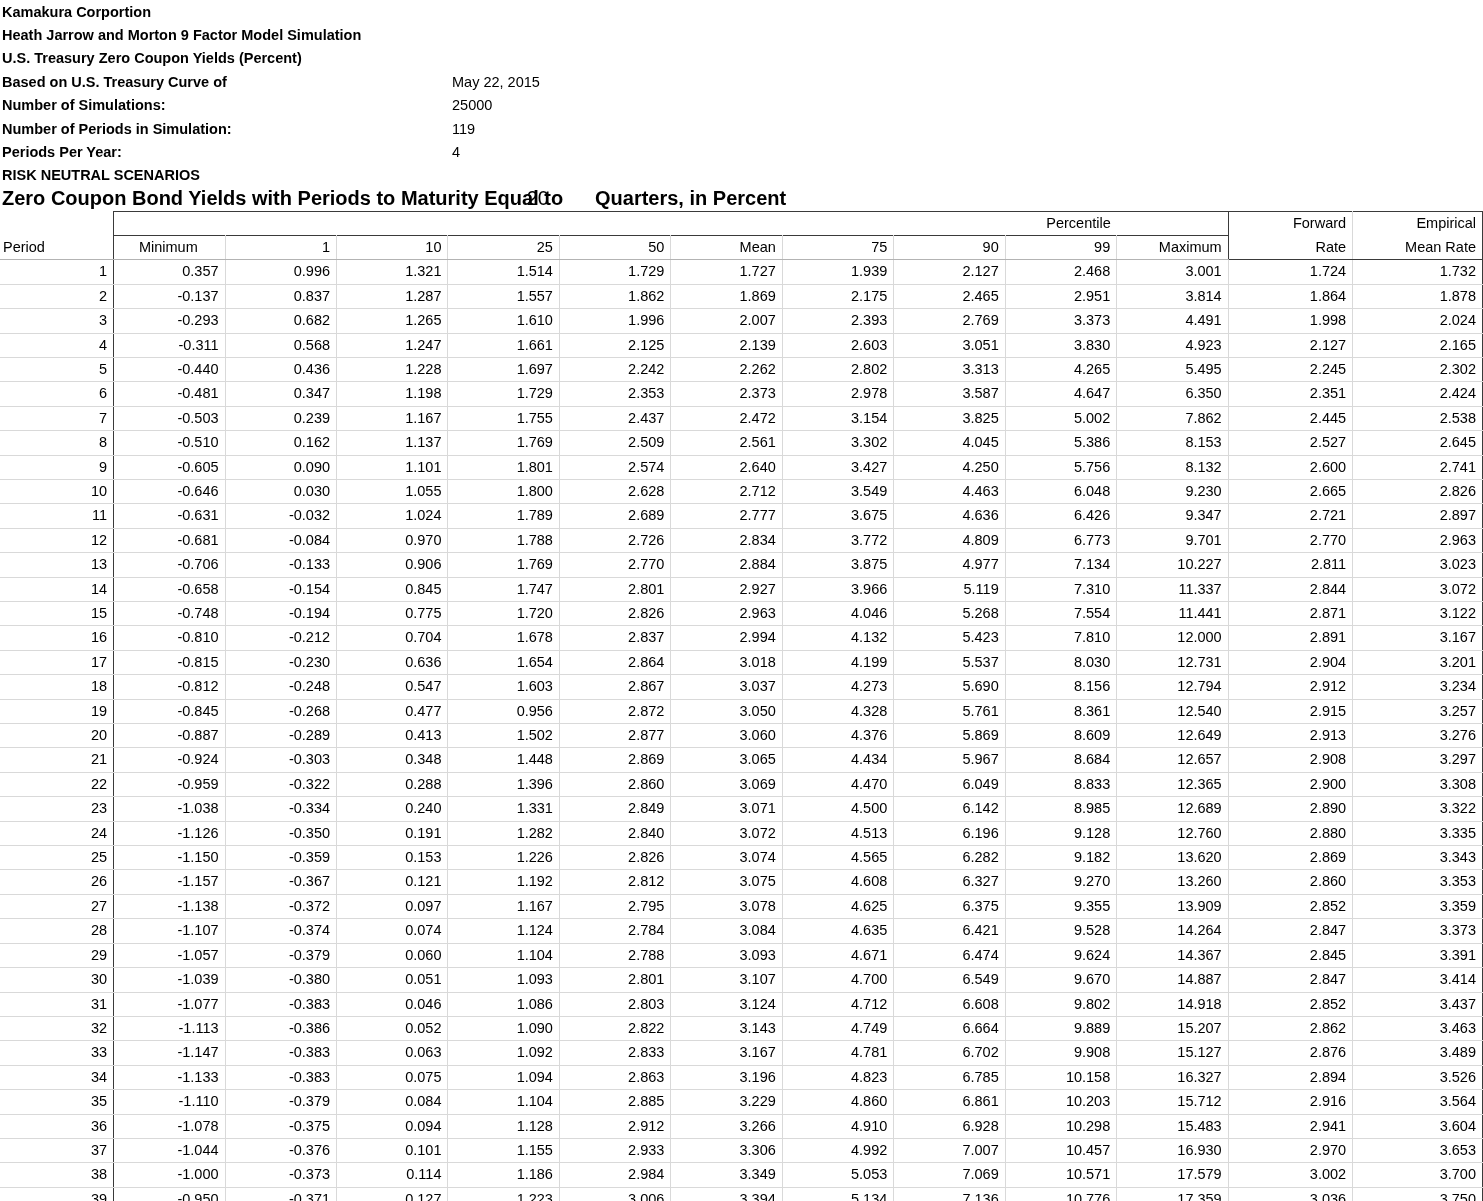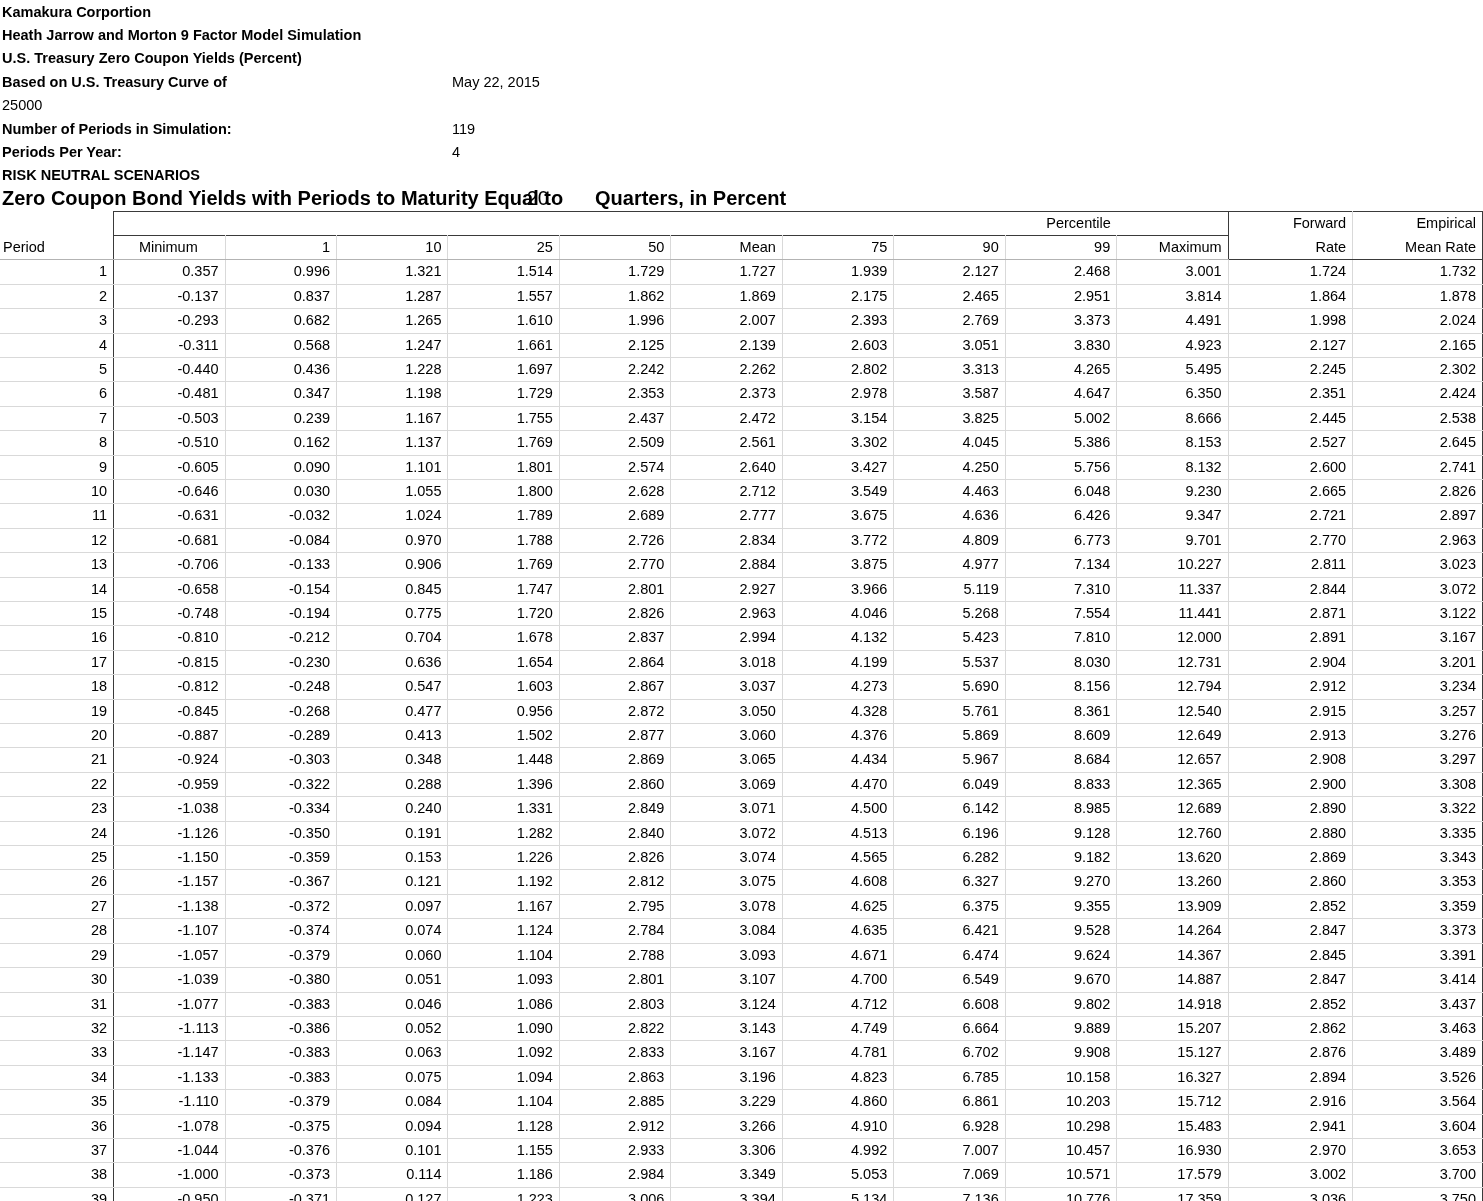--- a/index.html
+++ b/index.html
@@ -148,20 +148,21 @@
     </div>
     <div class="inforow">
       <span class="lbl">U.S. Treasury Zero Coupon Yields (Percent)</span>
     </div>
 
     <div class="inforow">
       <span class="lbl">Based on U.S. Treasury Curve of</span>
       <span class="val">May 22, 2015</span>
     </div>
     <div class="inforow">
+      <span class="lbl">Number of Simulations:</span>
       <span class="val">25000</span>
     </div>
     <div class="inforow">
       <span class="lbl">Number of Periods in Simulation:</span>
       <span class="val">119</span>
     </div>
     <div class="inforow">
       <span class="lbl">Periods Per Year:</span>
       <span class="val">4</span>
     </div>
@@ -312,21 +313,21 @@
           <td class="periodnum">7</td>
           <td>-0.503</td>
           <td>0.239</td>
           <td>1.167</td>
           <td>1.755</td>
           <td>2.437</td>
           <td>2.472</td>
           <td>3.154</td>
           <td>3.825</td>
           <td>5.002</td>
-          <td>8.666</td>
+          <td>7.862</td>
           <td class="body-fwd">2.445</td>
           <td class="body-emp">2.538</td>
         </tr>
         <tr>
           <td class="periodnum">8</td>
           <td>-0.510</td>
           <td>0.162</td>
           <td>1.137</td>
           <td>1.769</td>
           <td>2.509</td>

